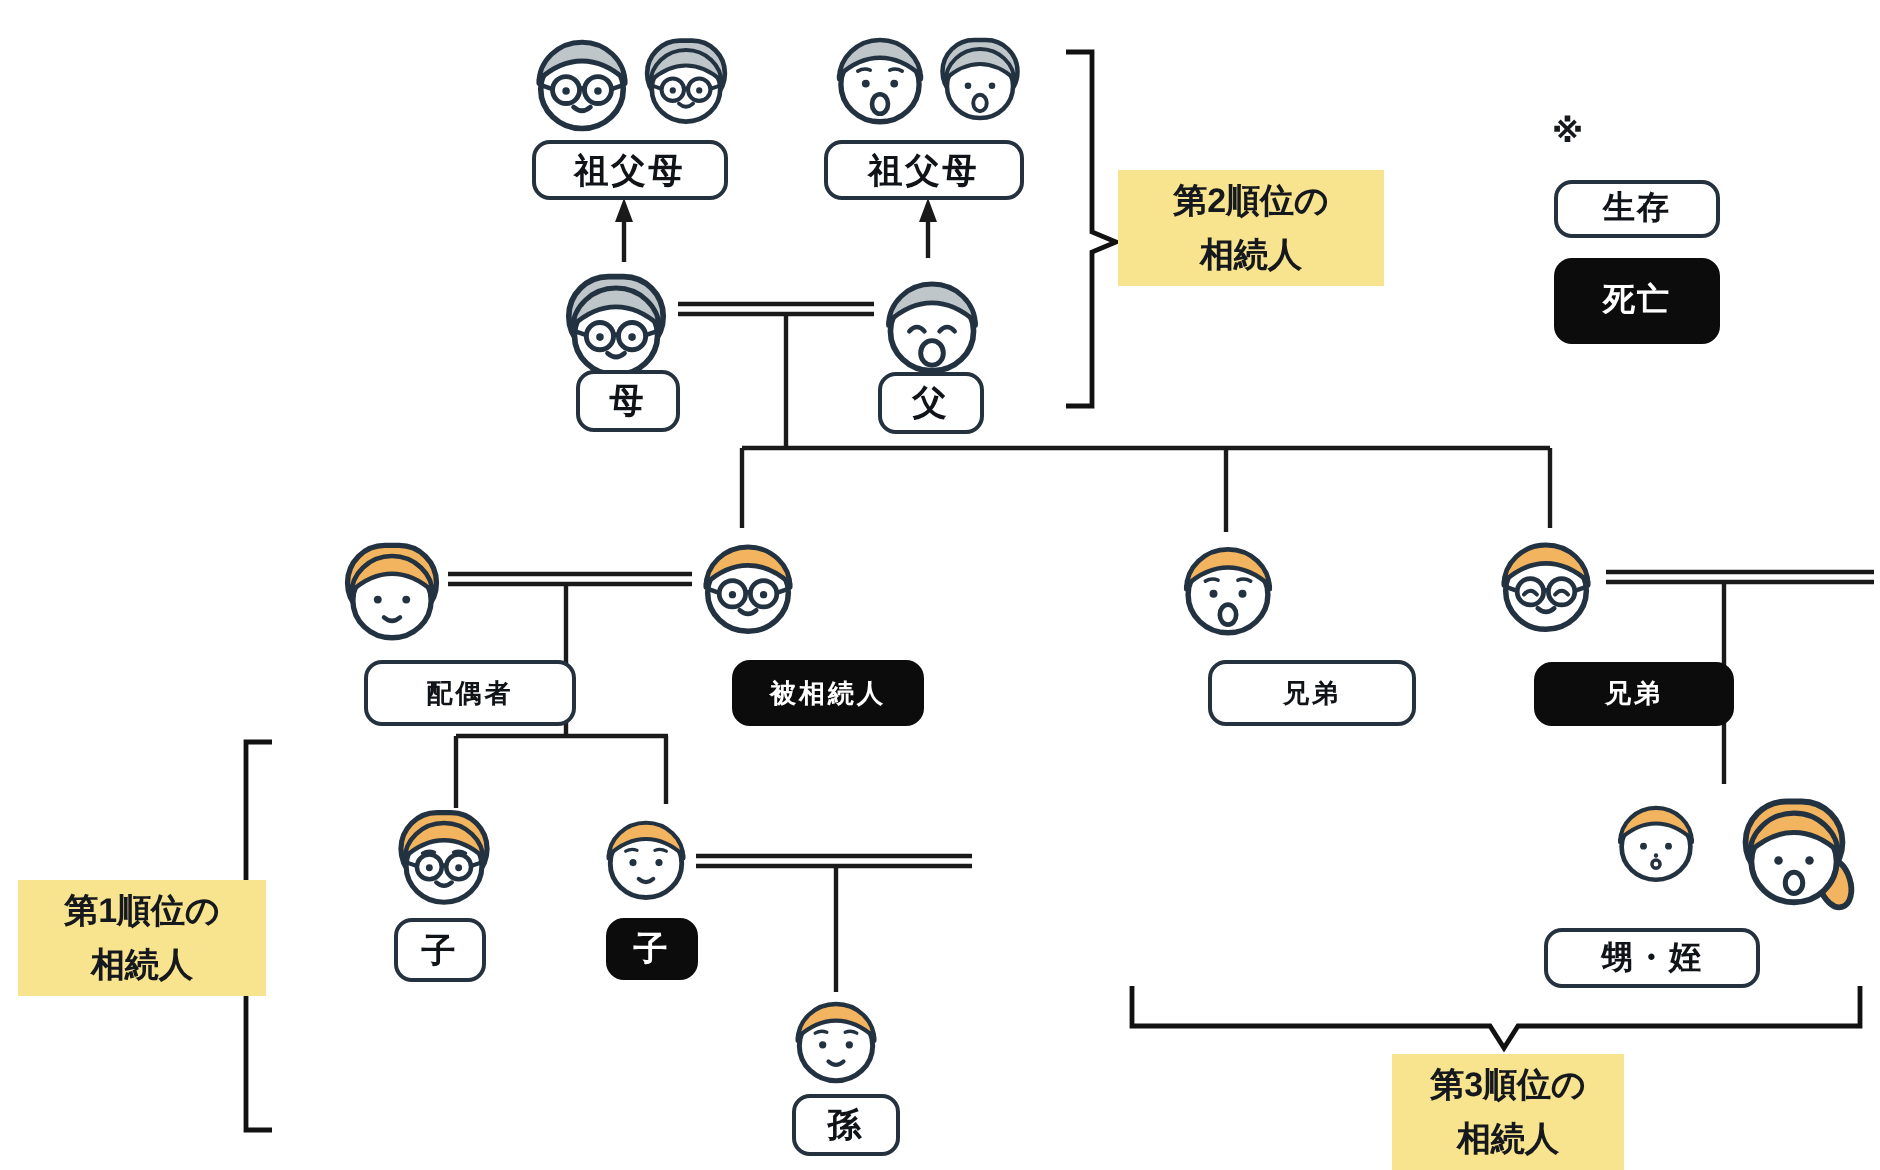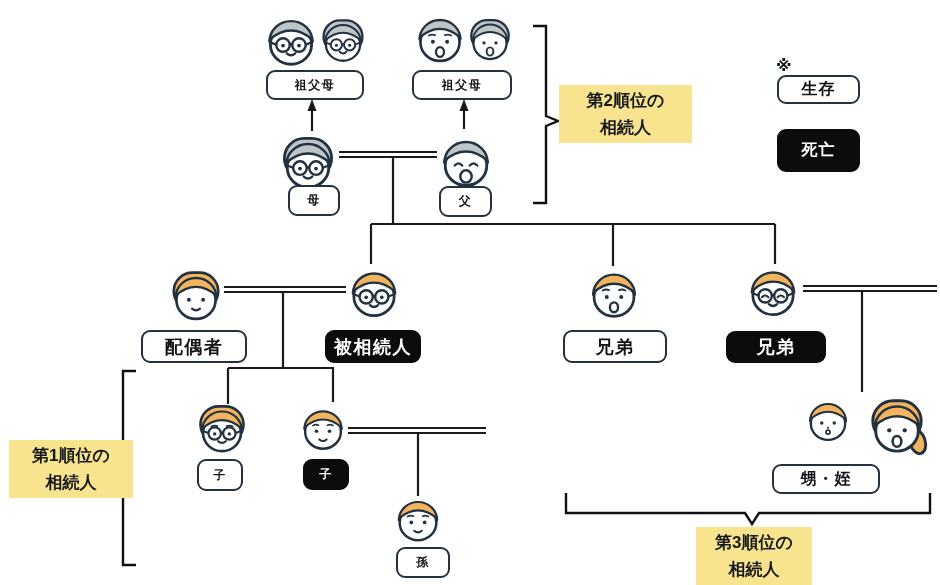--- a/index.html
+++ b/index.html
@@ -3,27 +3,27 @@
 <meta charset="utf-8">
 <style>
   html,body{margin:0;padding:0;background:#fff;}
   .stage{position:relative;width:940px;height:585px;background:#fff;overflow:hidden;
          font-family:"Liberation Sans","DejaVu Sans",sans-serif;}
   .lines{position:absolute;left:0;top:0;z-index:1;}
   .face{position:absolute;z-index:2;}
   .face svg{display:block;width:100%;height:100%;}
   .label-box{position:absolute;z-index:3;display:flex;align-items:center;justify-content:center;
              background:#fff;border:2.5px solid #24313e;border-radius:9px;
-             font-weight:bold;color:#101418;font-size:12px;letter-spacing:1.5px;box-sizing:border-box;}
+             font-weight:bold;color:#101418;font-size:17px;letter-spacing:1.5px;box-sizing:border-box;}
   .label-box.dead,.label-box.black{background:#0c0c0c;border-color:#0c0c0c;color:#ffffff;}
   .rank-label{position:absolute;z-index:3;background:#f8e38e;color:#15181c;font-weight:bold;
               font-size:17px;line-height:27px;text-align:center;display:flex;flex-direction:column;
               justify-content:center;box-sizing:border-box;}
   .note-mark{position:absolute;z-index:3;font-weight:bold;font-size:16px;color:#15181c;}
-  .fs18{font-size:18px;}
+  .fs18{font-size:13px;margin-left:41px;}
   .fs16{font-size:16px;letter-spacing:1px;}
 </style>
 </head>
 <body>
 
 <div class="stage">
 
   <svg class="lines" width="940" height="585" viewBox="0 0 940 585">
     <g stroke="#1a1a1a" stroke-width="2.2" fill="none">
 
@@ -241,21 +241,21 @@
   <div class="label-box fs18" style="left:141px;top:330px;width:106px;height:33px">配偶者</div>
   <div class="label-box fs18 dead" style="left:325px;top:330px;width:96px;height:33px">被相続人</div>
   <div class="label-box fs18" style="left:563px;top:330px;width:104px;height:33px">兄弟</div>
   <div class="label-box fs18 dead" style="left:726px;top:331px;width:100px;height:32px">兄弟</div>
   <div class="label-box" style="left:197px;top:459px;width:46px;height:32px">子</div>
   <div class="label-box dead" style="left:303px;top:459px;width:46px;height:31px">子</div>
   <div class="label-box" style="left:396px;top:547px;width:54px;height:31px">孫</div>
   <div class="label-box fs16" style="left:772px;top:464px;width:108px;height:30px">甥・姪</div>
 
   <div class="note-mark" style="left:776px;top:56px">※</div>
-  <div class="label-box fs16" style="left:777px;top:75px;width:83px;height:29px">生存</div>
+  <div class="label-box fs16" style="left:777px;top:90px;width:83px;height:29px">生存</div>
   <div class="label-box fs16 black" style="left:777px;top:129px;width:83px;height:43px">死亡</div>
 
   <div class="rank-label" style="left:559px;top:85px;width:133px;height:58px">
     <div>第2順位の</div>
     <div>相続人</div>
   </div>
   <div class="rank-label" style="left:9px;top:440px;width:124px;height:58px">
     <div>第1順位の</div>
     <div>相続人</div>
   </div>

